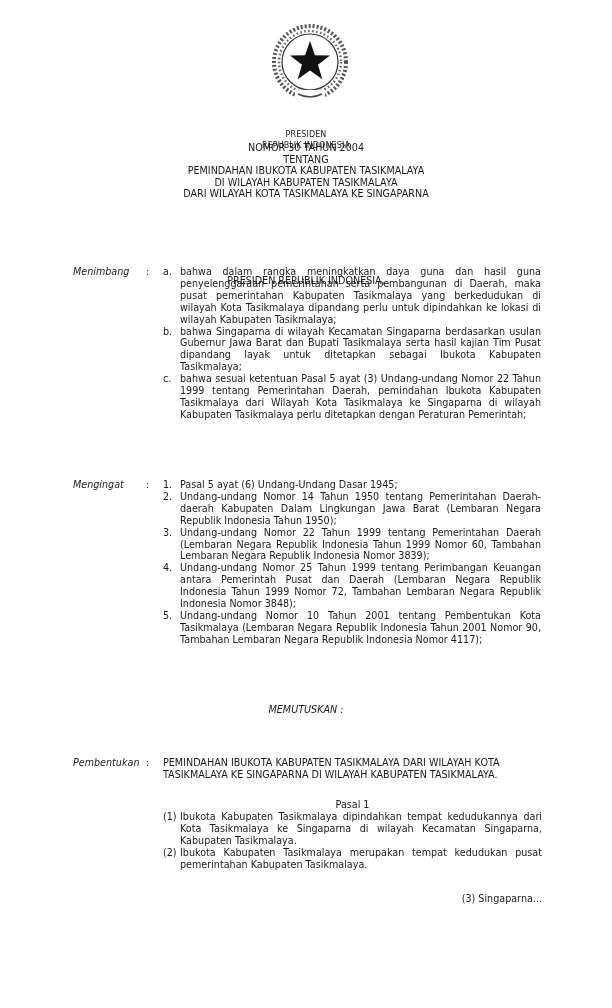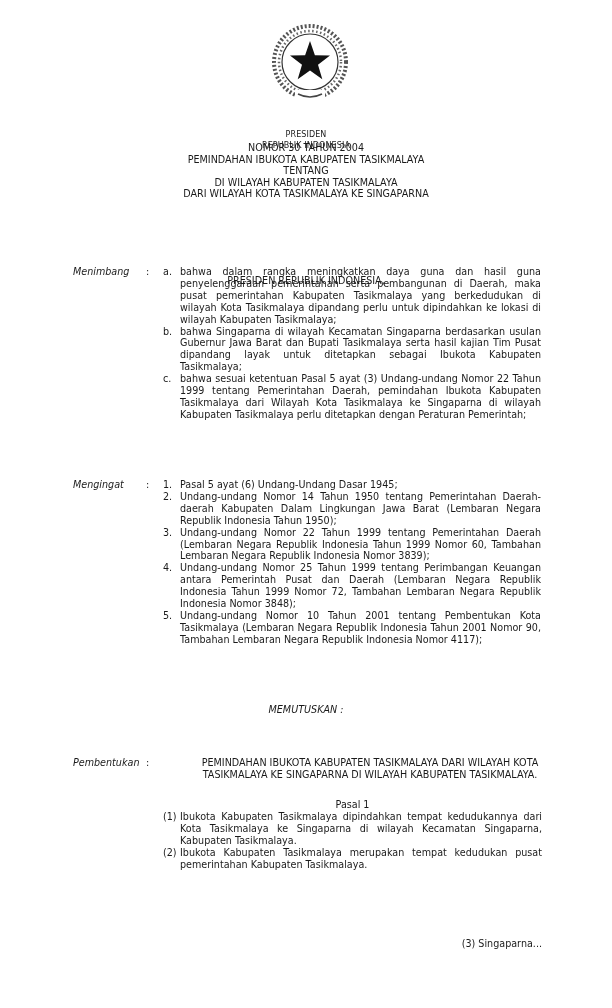--- a/index.html
+++ b/index.html
@@ -11,26 +11,26 @@
   .head-small { font-size:8px; line-height:11px; letter-spacing:0.1px; }
   .title { font-size:9.6px; line-height:11.6px; }
   .body-text { font-size:9.6px; line-height:11.9px; }
   .section { position:absolute; left:0; width:612px; }
   .label { position:absolute; left:73px; font-size:9.6px; line-height:11.9px;font-style:italic; }
   .colon { position:absolute; left:146px; font-size:9.6px; line-height:11.9px; }
   .list { position:absolute; left:163px; width:378px; }
   .item { position:relative; padding-left:17px; }
   .item .num { position:absolute; left:0; top:0; }
   .item .txt { display:block; text-align:justify; text-align-last:left; }
-  .ptext { position:absolute; left:180px; width:362px; text-align:center;margin-left:17px; }
+  .ptext { position:absolute; left:180px; width:362px; text-align:left; }
   .pasal-list { position:absolute; left:163px; width:379px; }
   .pasal-item { position:relative; padding-left:17px; }
   .pasal-item .num { position:absolute; left:0; top:0; }
   .pasal-item .txt { display:block; text-align:justify; text-align-last:left; }
-  .footer { position:absolute; right:70px; top:893px; font-size:9.6px; line-height:12px;margin-top:45px; }
+  .footer { position:absolute; right:70px; top:893px; font-size:9.6px; line-height:12px; }
 </style>
 </head>
 <body>
 
 <div class="page">
 
   <svg class="emblem" viewBox="0 0 80 80">
     <g fill="none" stroke="#333" stroke-width="1">
       <circle cx="40" cy="40" r="28" stroke-width="1.2"></circle>
       <circle cx="40" cy="40" r="36" stroke-dasharray="2 2" stroke-width="4" stroke="#555"></circle>
@@ -41,22 +41,22 @@
     <polygon fill="#111" points="40,19 44.9,33.3 60,33.6 48,42.8 52.3,57.3 40,48.6 27.7,57.3 32,42.8 20,33.6 35.1,33.3"></polygon>
   </svg>
 
   <div class="center head-small" style="top:105px;margin-top:24px;">
     <div>PRESIDEN</div>
     <div>REPUBLIK INDONESIA</div>
   </div>
 
   <div class="center title" style="top:142px;">
     <div>NOMOR 30 TAHUN 2004</div>
+    <div>TENTANG</div>
     <div>PEMINDAHAN IBUKOTA KABUPATEN TASIKMALAYA</div>
-    <div>TENTANG</div>
     <div>DI WILAYAH KABUPATEN TASIKMALAYA</div>
     <div>DARI WILAYAH KOTA TASIKMALAYA KE SINGAPARNA</div>
   </div>
 
   <div class="center title" style="top:236px;margin-top:39px;">PRESIDEN REPUBLIK INDONESIA,</div>
 
   <div class="section body-text" style="top:266px;">
     <span class="label">Menimbang</span>
     <span class="colon">:</span>
     <div class="list">

